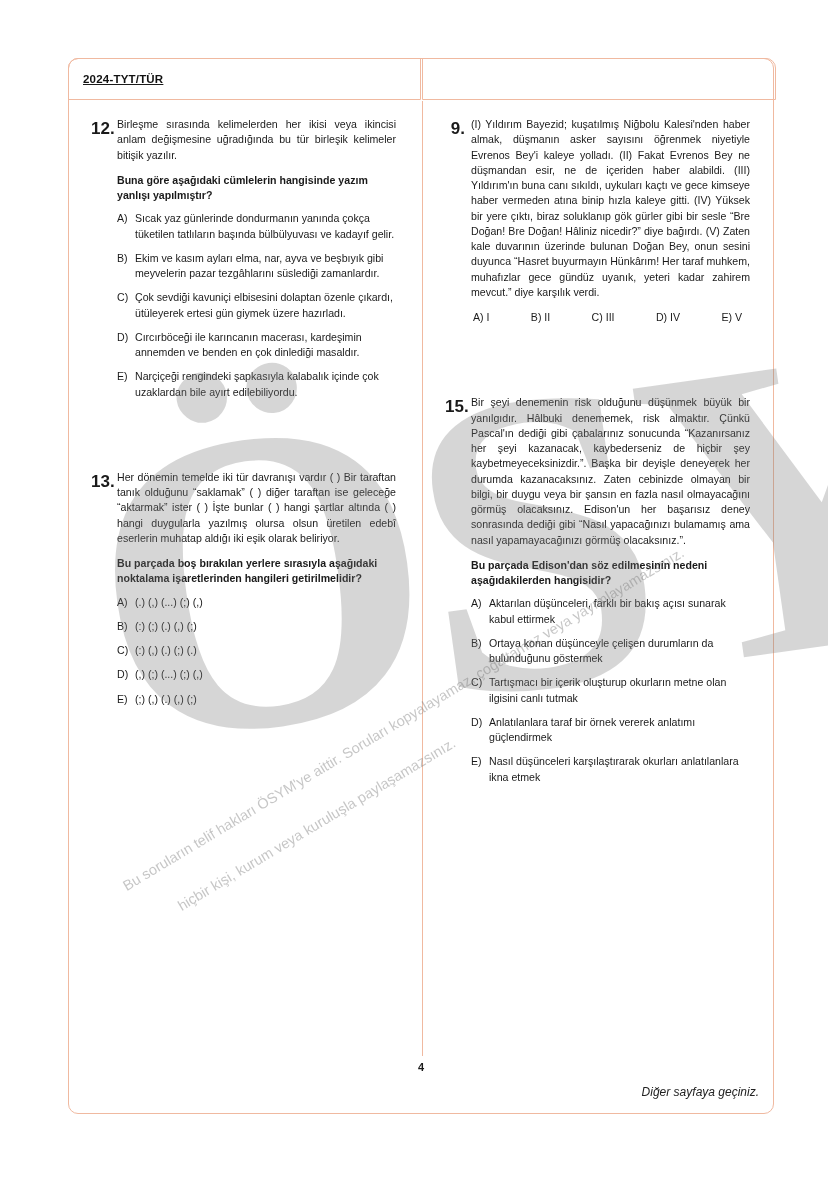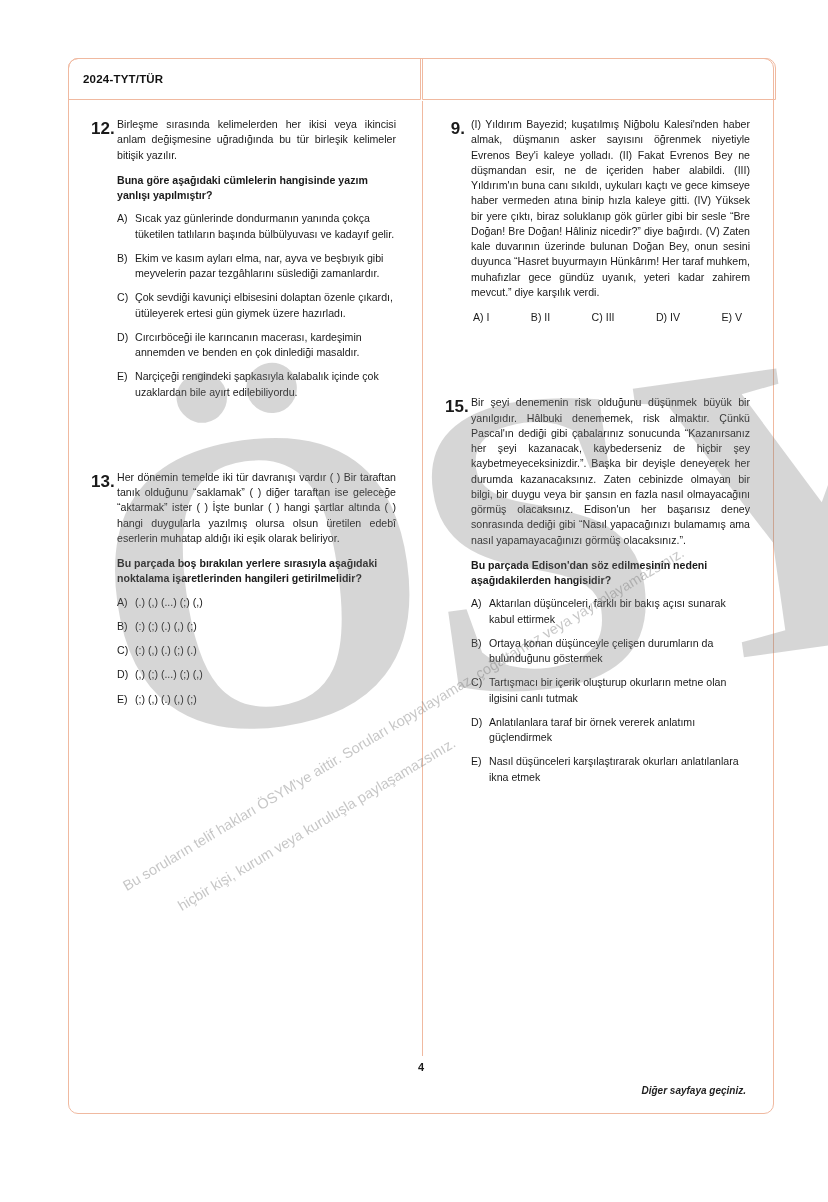--- a/index.html
+++ b/index.html
@@ -34,20 +34,21 @@
     left: -1px;
     top: -1px;
     width: 353px;
     height: 42px;
     border: 1px solid #f0b9a0;
     border-top-left-radius: 10px;
     box-sizing: border-box;
     display: flex;
     align-items: center;
     padding-left: 14px;
+    text-decoration: underline;
   }
   .hdr-right {
     position: absolute;
     left: 353px;
     top: -1px;
     width: 354px;
     height: 42px;
     border: 1px solid #f0b9a0;
     border-top-right-radius: 10px;
     box-sizing: border-box;
@@ -135,26 +136,25 @@
     position: absolute;
     left: 0;
     right: 0;
     top: 1002px;
     text-align: center;
     font-size: 11px;
     font-weight: bold;
   }
   .footer-next {
     position: absolute;
-    right: 27px;
+    right: 14px;
     top: 1026px;
-    font-size: 10px;
+    font-size: 12px;
     font-style: italic;
     color: #222;
-    font-weight: bold;
   }
 
   
   .wm {
     position: absolute;
     left: 0;
     top: 0;
     width: 828px;
     height: 1202px;
     pointer-events: none;

